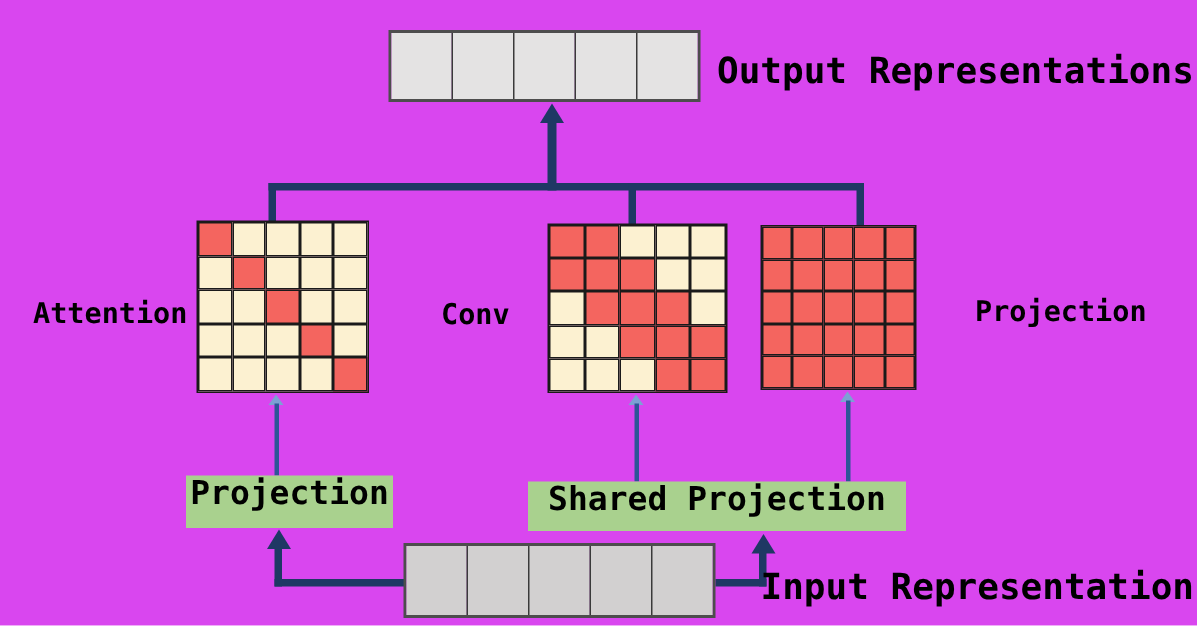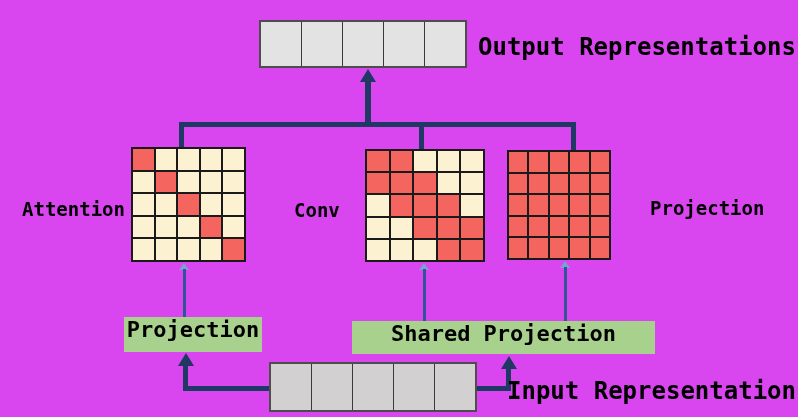--- a/index.html
+++ b/index.html
@@ -182,21 +182,21 @@
   <div class="thead-up abs" style="left:419px; top:263px;"></div>
   <div class="tline abs" style="left:422.5px; top:269px; width:3px; height:52px;"></div>
 
   <div class="thead-up abs" style="left:560px; top:261px;"></div>
   <div class="tline abs" style="left:563.5px; top:267px; width:3px; height:54px;"></div>
 
   <div class="green-box abs" style="left:124px; top:317px; width:138px; height:35px;">
     <span>Projection</span>
   </div>
 
-  <div class="green-box abs" style="left:352px; top:321px; width:303px; height:33px;">
+  <div class="green-box abs" style="left:352px; top:321px; width:252px; height:33px;">
     <span>Shared Projection</span>
   </div>
 
   <div class="head-up abs" style="left:178px; top:353px;"></div>
   <div class="nline abs" style="left:183px; top:364px; width:5px; height:27px;"></div>
   <div class="nline abs" style="left:183px; top:386px; width:87px; height:5px;"></div>
 
   <div class="head-up abs" style="left:501px; top:356px;"></div>
   <div class="nline abs" style="left:506px; top:367px; width:5px; height:24px;"></div>
   <div class="nline abs" style="left:477px; top:386px; width:34px; height:5px;"></div>

